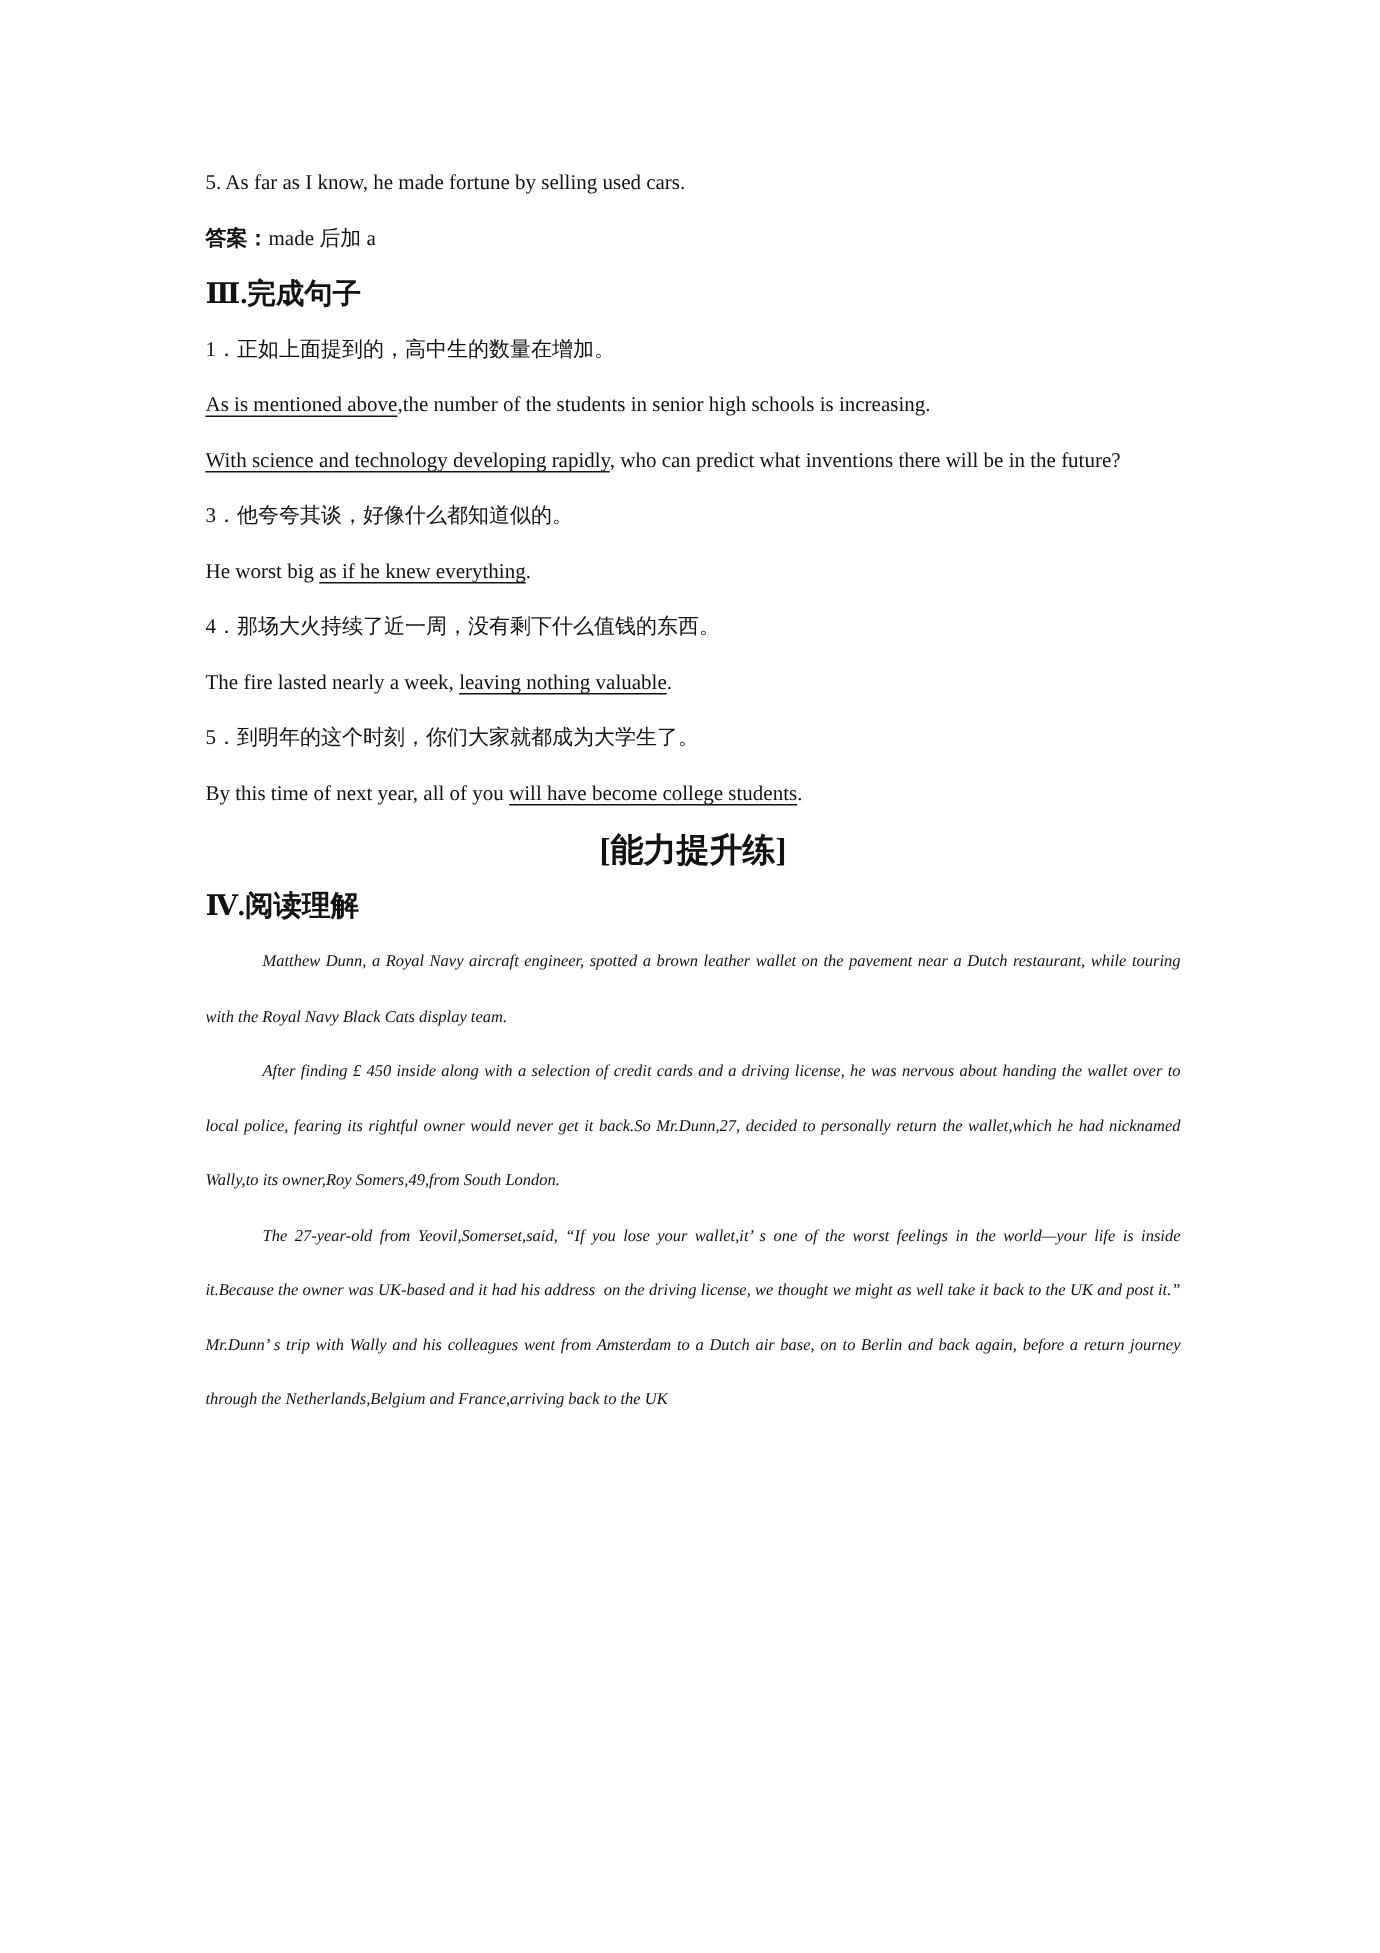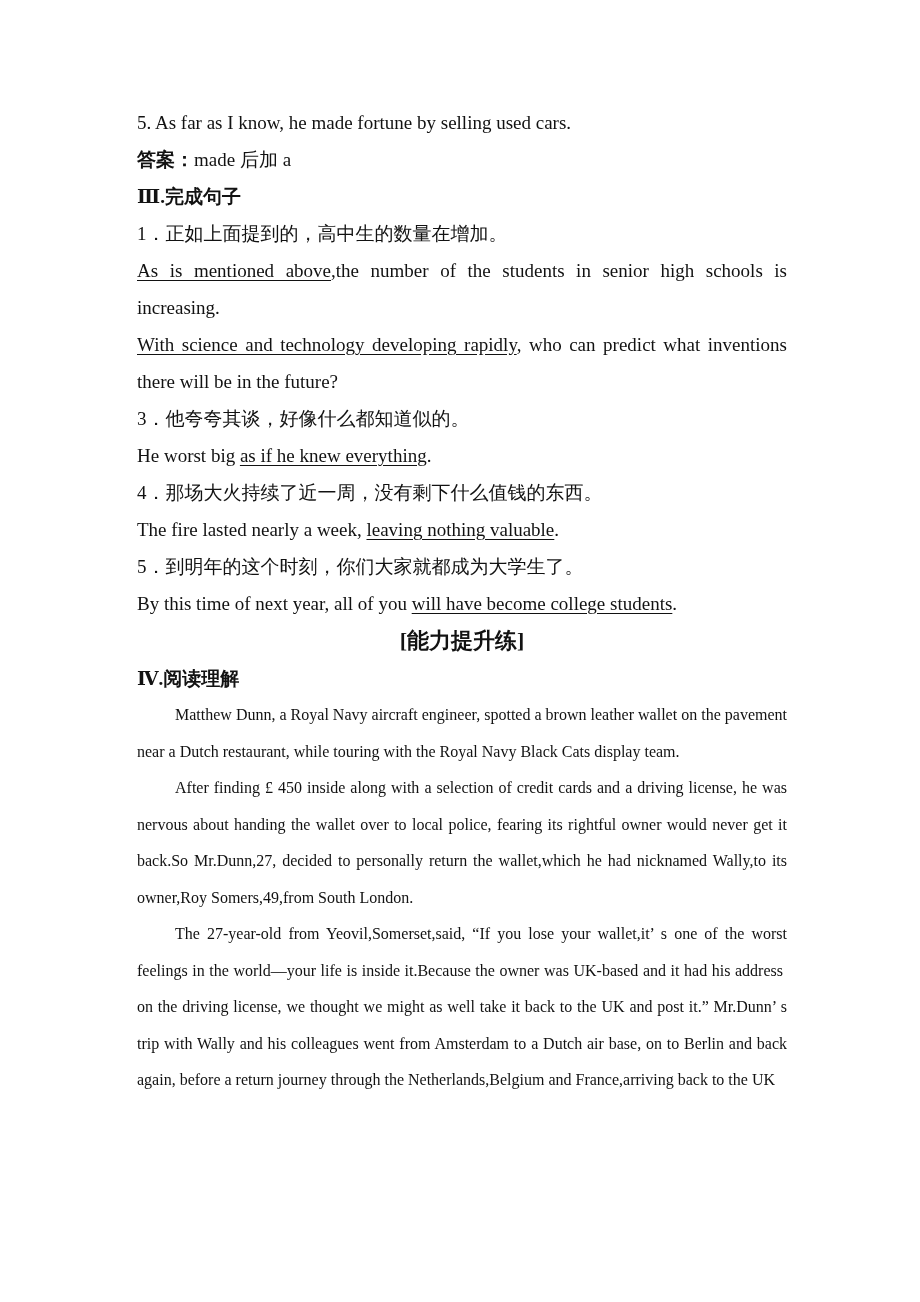--- a/index.html
+++ b/index.html
@@ -15,21 +15,21 @@
     color: #121212;
   }
   .page {
     position: absolute;
     left: 137px;
     top: 104px;
     width: 650px;
   }
   .line {
     margin: 0;
-    font-size: 19px;
+    font-size: 14px;
     line-height: 37px;
     font-weight: normal;
     white-space: normal;
   }
   .en {
     text-align: justify;
   }
   .b {
     font-weight: bold;
   }
@@ -41,24 +41,25 @@
   }
   .banner {
     margin: 0;
     font-size: 22px;
     line-height: 38px;
     font-weight: bold;
     text-align: center;
   }
   .para {
     margin: 0;
-    font-size: 16px;
+    font-size: 11px;
     line-height: 36.5px;
     text-align: justify;
     text-indent: 38px;
+    font-style: italic;
   }
   .u {
     text-decoration: underline;
     text-underline-offset: 3px;
     margin-top: 12px;
   }
 </style>
 </head>
 <body>
 

